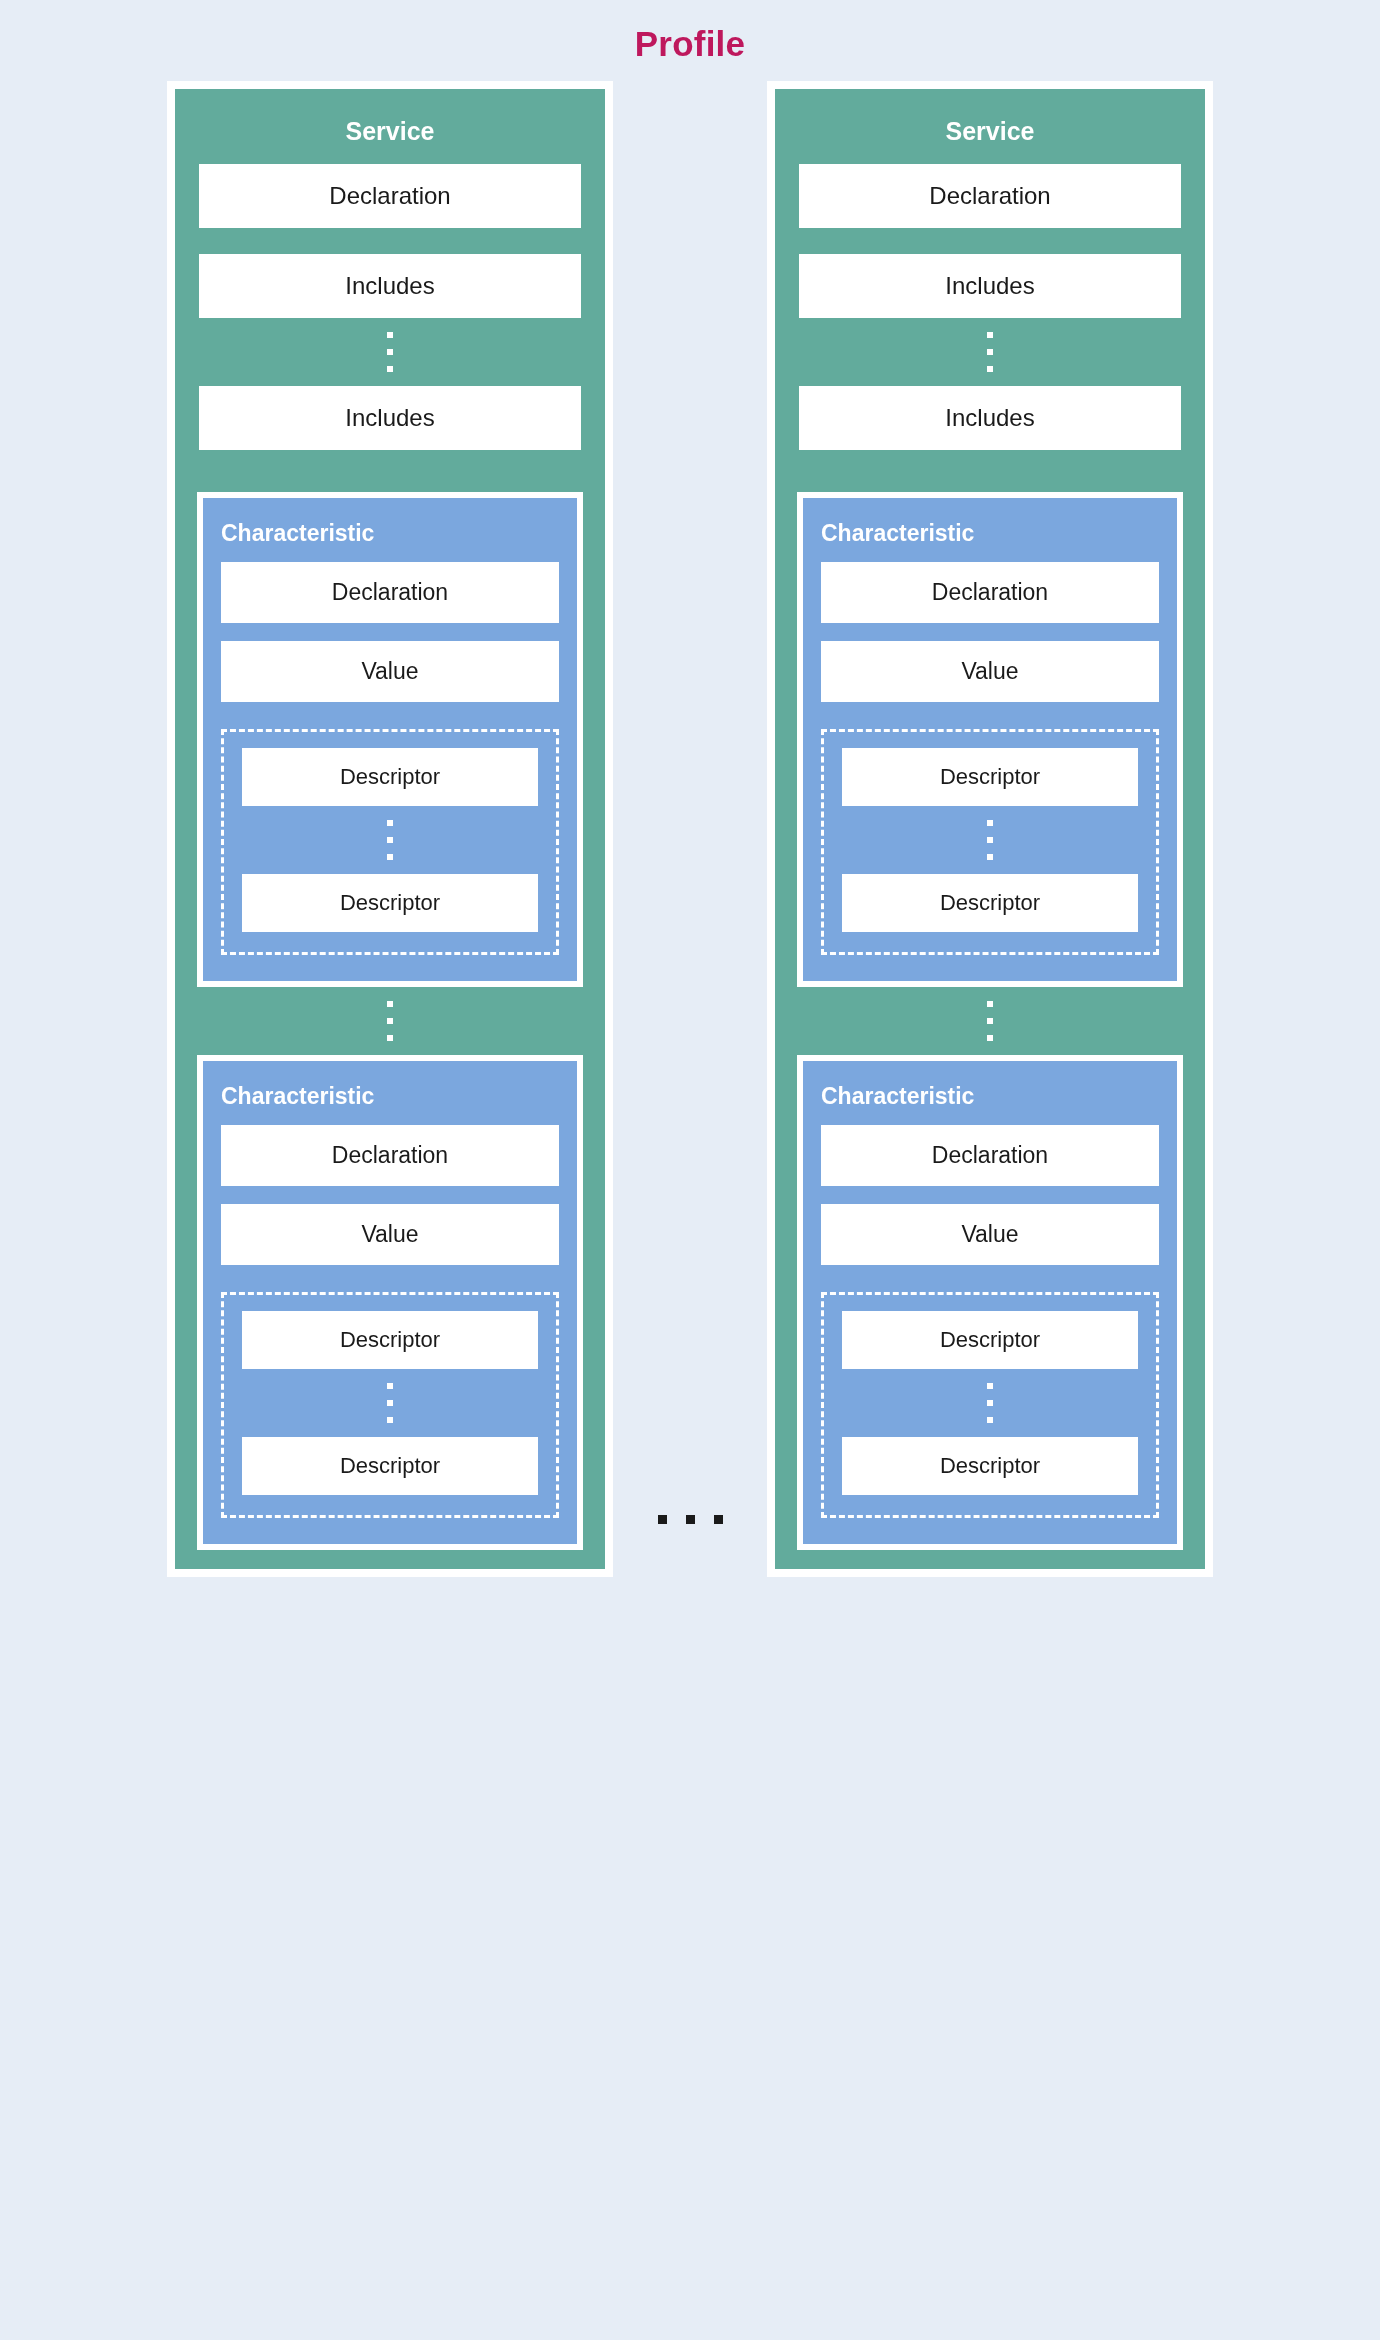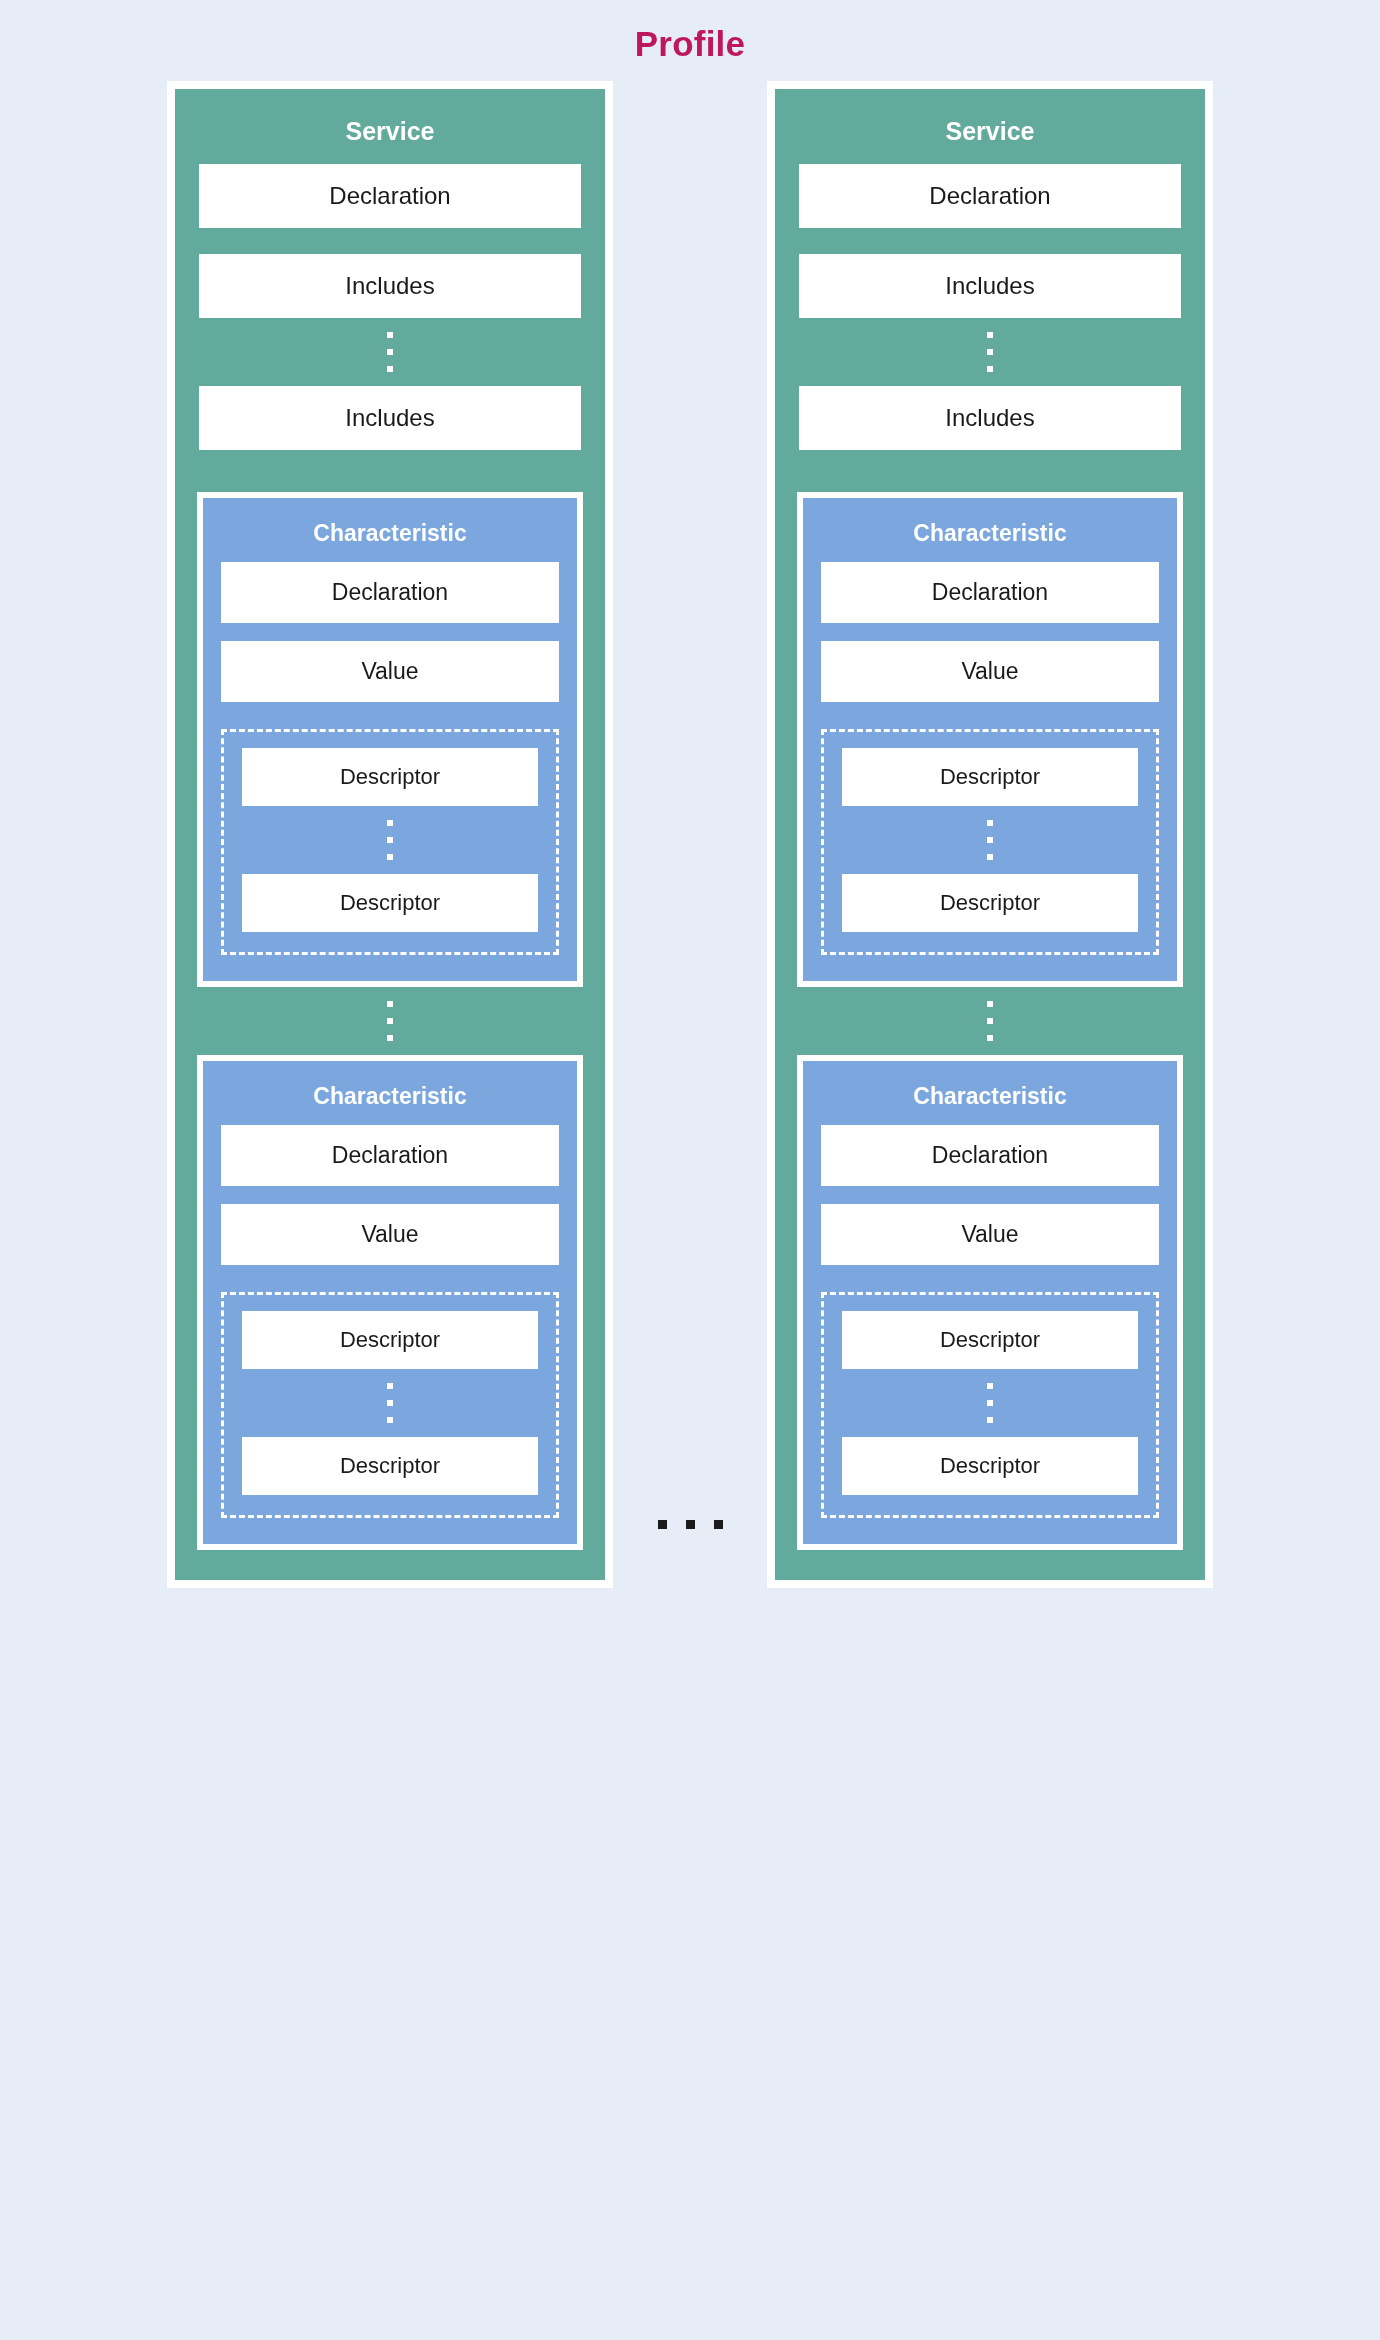--- a/index.html
+++ b/index.html
@@ -38,21 +38,21 @@
     padding: 0 0 0 0;
     margin-top: 17px;
   }
 
   
   .service {
     width: 386px;
     background: #62ab9c;
     border: 8px solid #ffffff;
     box-sizing: content-box;
-    padding: 16px 22px 30px 22px;
+    padding: 16px 22px 19px 22px;
   }
 
   .service-title {
     text-align: center;
     color: #ffffff;
     font-size: 25px;
     font-weight: bold;
     margin: 12px 0 18px 0;
   }
 
@@ -115,21 +115,20 @@
   
   .characteristic {
     background: #7ba7de;
     border: 6px solid #ffffff;
     box-sizing: content-box;
     padding: 10px 18px 26px 18px;
     margin: 0;
   }
 
   .char-title {
-    text-align: center;
     color: #ffffff;
     font-size: 23px;
     font-weight: bold;
     margin: 12px 0 15px 0;
   }
 
   .characteristic > .slot {
     font-size: 23px;
     padding: 19px 0;
   }

